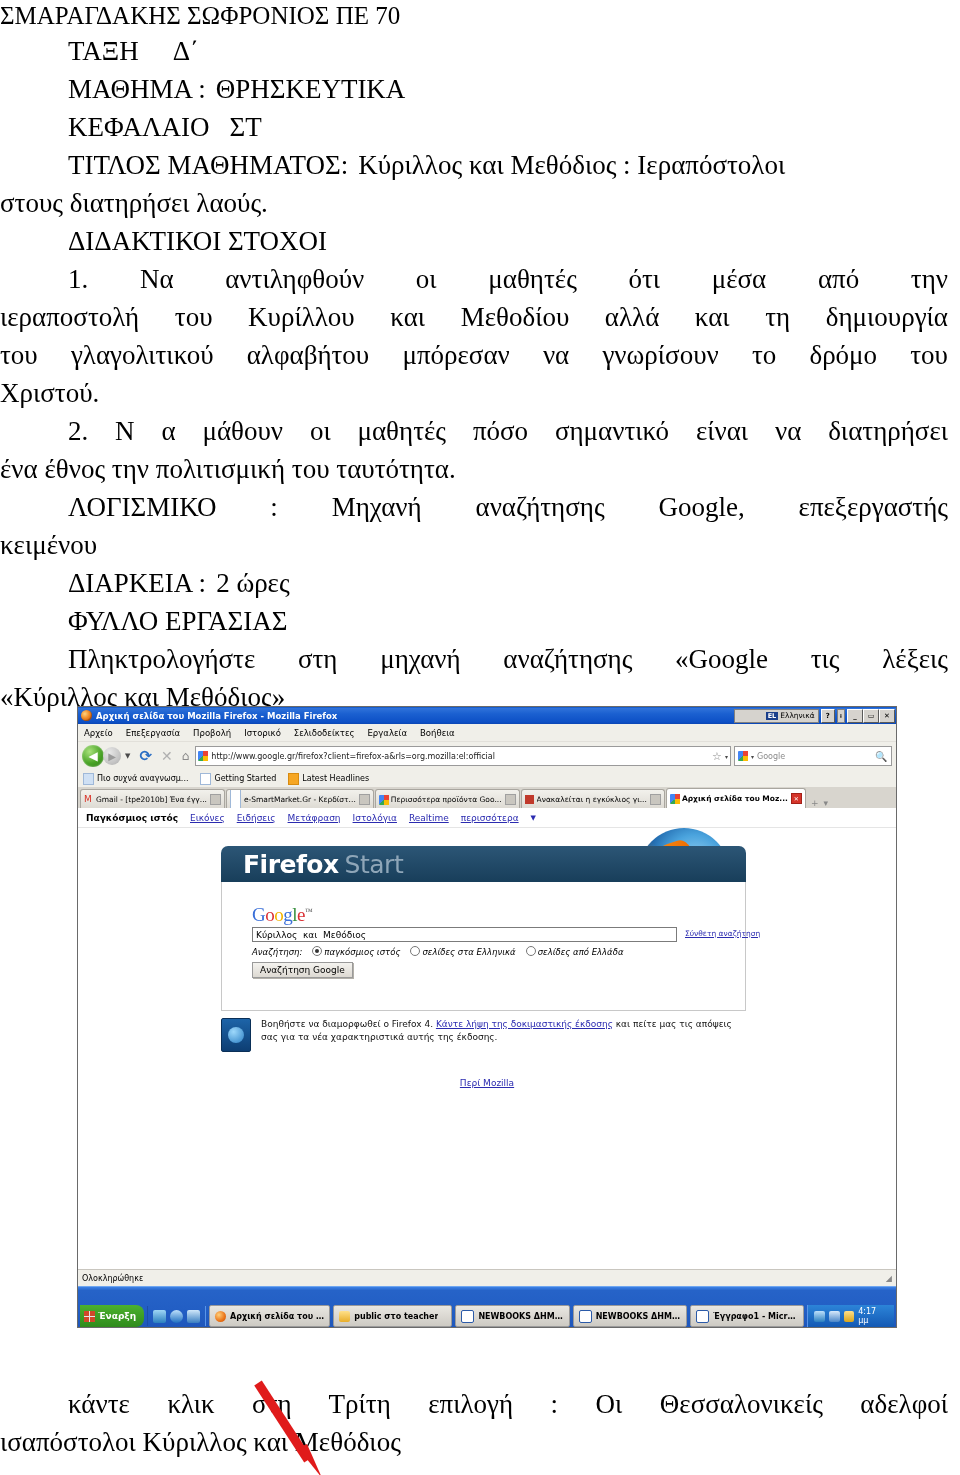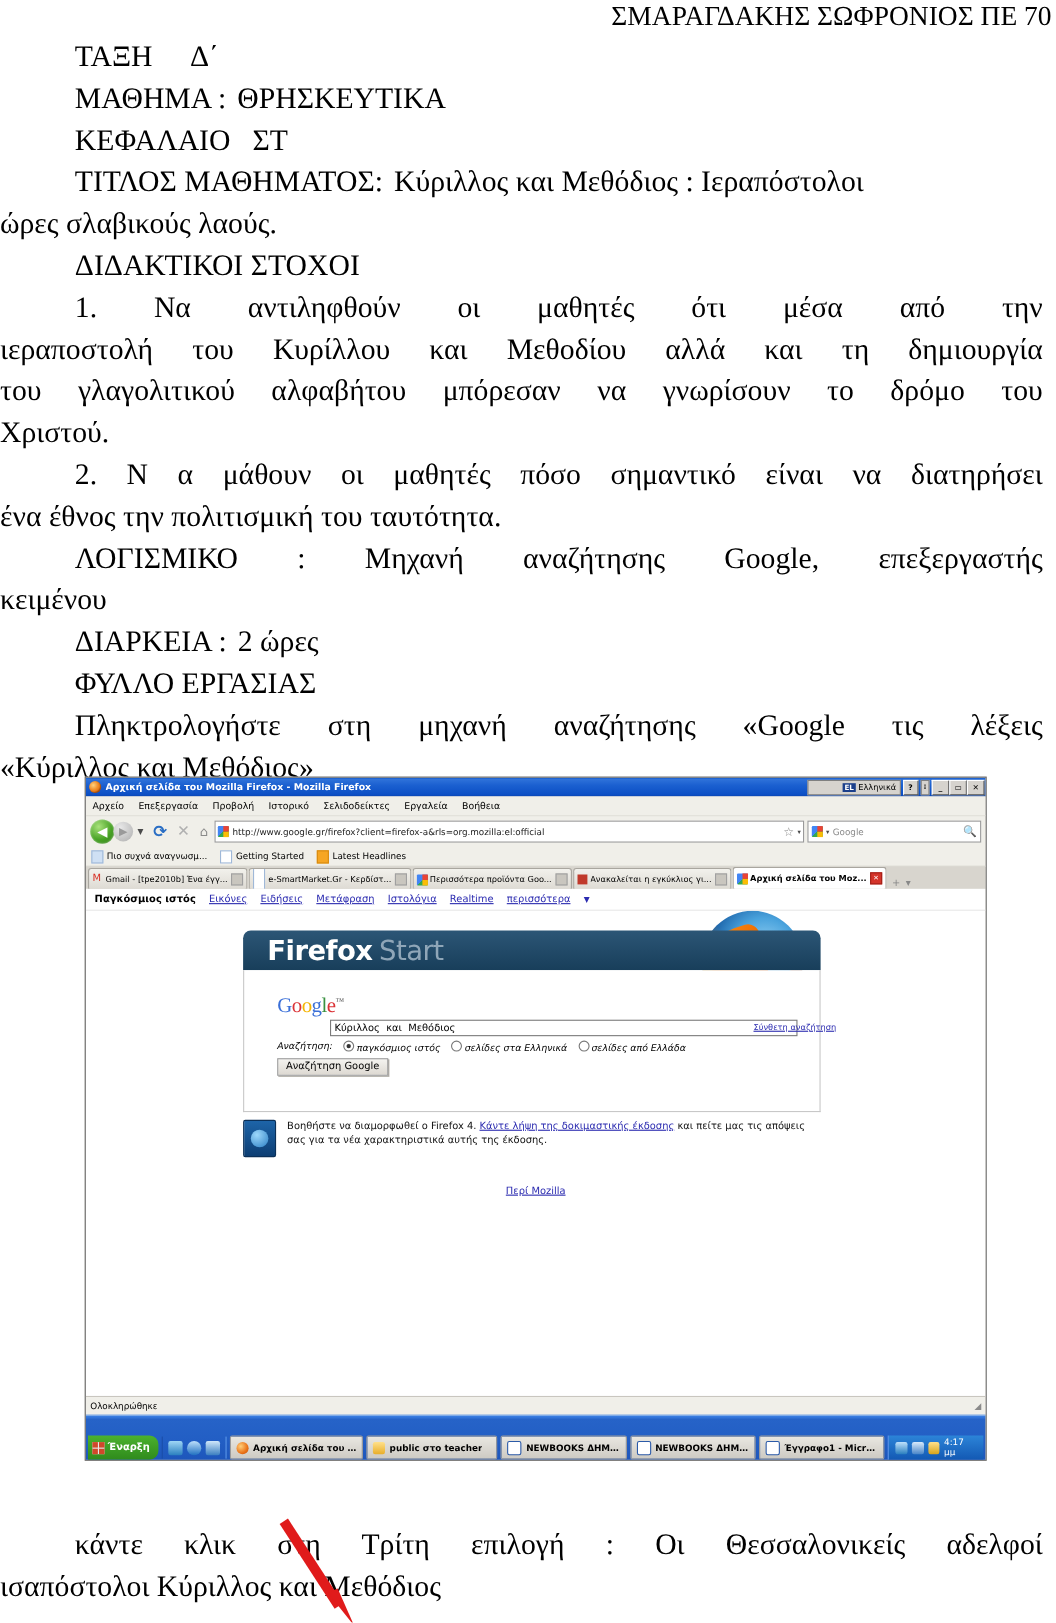--- a/index.html
+++ b/index.html
@@ -21,25 +21,24 @@
     position: absolute;
     left: 0; top: 0;
     width: 960px;
   }
   .doc-line {
     font-size: 27px;
     line-height: 38px;
     white-space: nowrap;
   }
   .hdr-right {
-    text-align: right;
+    text-align: left;
     padding-right: 4px;
     font-size: 25px;
     line-height: 32px;
-    padding-left: 32px;
   }
   .ind { padding-left: 68px; }
   .ind2 { padding-left: 0px; }
   .just {
     text-align: justify;
     text-align-last: justify;
     font-size: 27px;
     line-height: 38px;
     white-space: normal;
     padding-right: 12px;
@@ -294,21 +293,20 @@
   .gsearchrow { position:absolute; left:30px; top:45px; width:425px;}
   .gsearchinput {
     width:100%; height:15px;
     border:1px solid #7b7b7b;
     font-family:"DejaVu Sans","Liberation Sans",sans-serif;
     font-size:9px;
     padding: 0 3px;
     box-sizing:border-box;
     color:#000;
     background:#fff;
-    margin-left:48px;
   }
   .advlink {
     position:absolute; left:463px; top:47px;
     font-family:"DejaVu Sans","Liberation Sans",sans-serif;
     font-size:7.5px; color:#2b2bb0; text-decoration:underline;
     white-space:nowrap;
   }
   .gradios {
     position:absolute; left:30px; top:64px;
     font-family:"DejaVu Sans","Liberation Sans",sans-serif;
@@ -491,21 +489,21 @@
     <span>ΜΑΘΗΜΑ :</span><span class="sp-sm"></span><span>ΘΡΗΣΚΕΥΤΙΚΑ</span>
   </div>
 
   <div class="doc-line ind">
     <span>ΚΕΦΑΛΑΙΟ</span><span class="sp-med"></span><span>ΣΤ</span>
   </div>
 
   <div class="doc-line ind">
     <span>ΤΙΤΛΟΣ   ΜΑΘΗΜΑΤΟΣ:</span><span class="sp-sm"></span><span>Κύριλλος  και  Μεθόδιος : Ιεραπόστολοι</span>
   </div>
-  <div class="doc-line ind2">ώρες  σλαβικούς  λαούς.</div>
+  <div class="doc-line ind2">στους  διατηρήσει  λαούς.</div>
 
   <div class="doc-line ind">ΔΙΔΑΚΤΙΚΟΙ   ΣΤΟΧΟΙ</div>
 
   <div class="just ind">
     <span>1.</span>
     <span>Να    αντιληφθούν   οι   μαθητές   ότι       μέσα  από  την</span>
   </div>
   <div class="just">ιεραποστολή  του  Κυρίλλου  και  Μεθοδίου  αλλά  και  τη  δημιουργία</div>
   <div class="just">του  γλαγολιτικού  αλφαβήτου  μπόρεσαν  να  γνωρίσουν  το  δρόμο  του</div>
   <div class="doc-line">Χριστού.</div>

